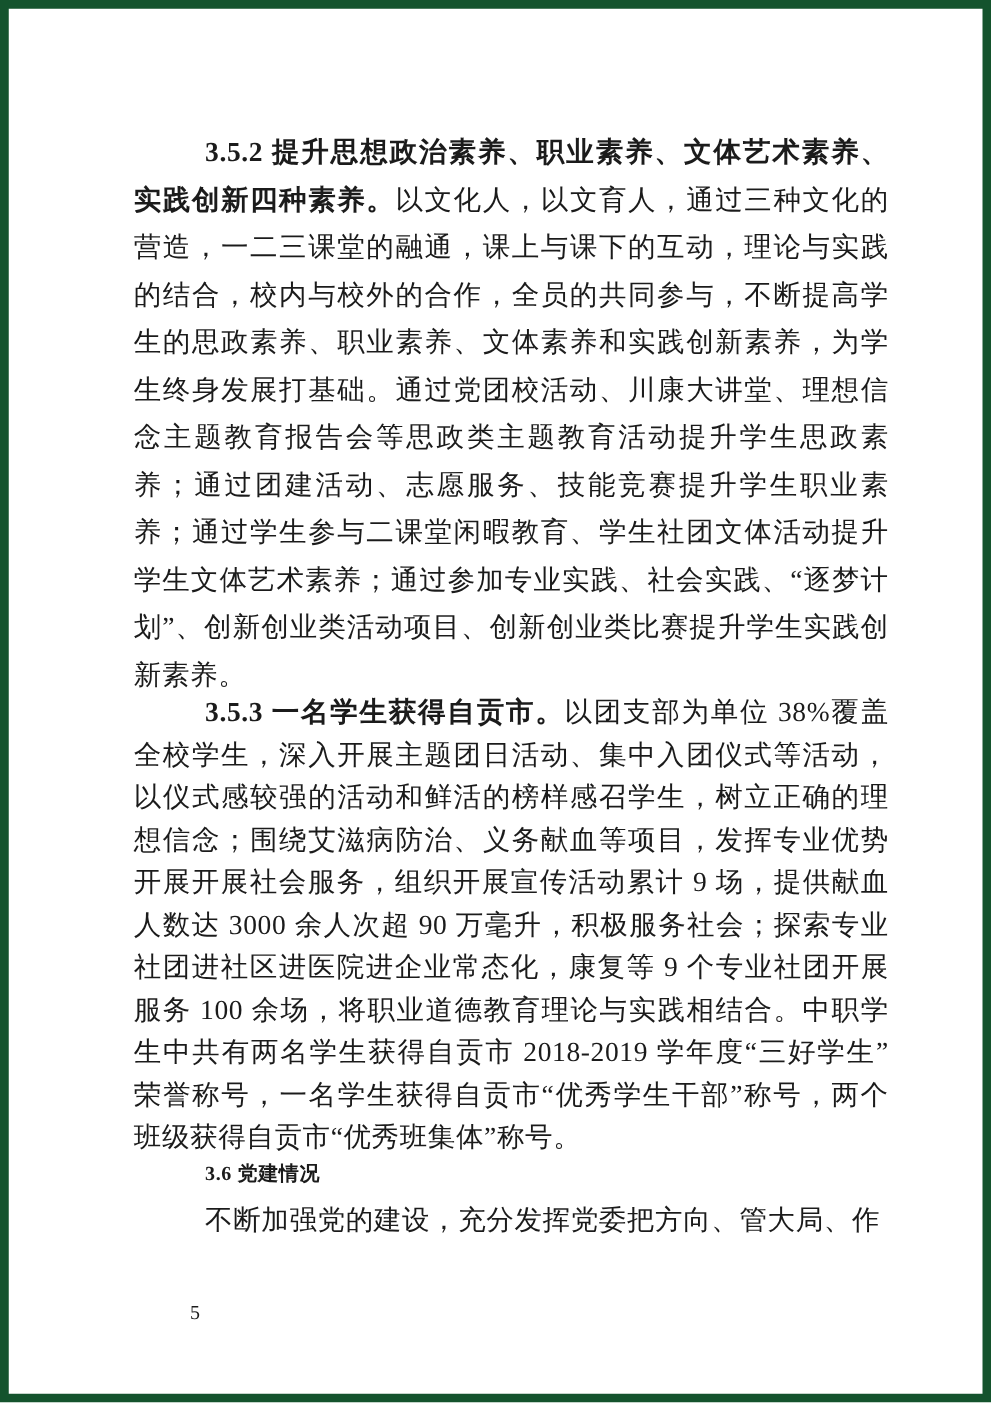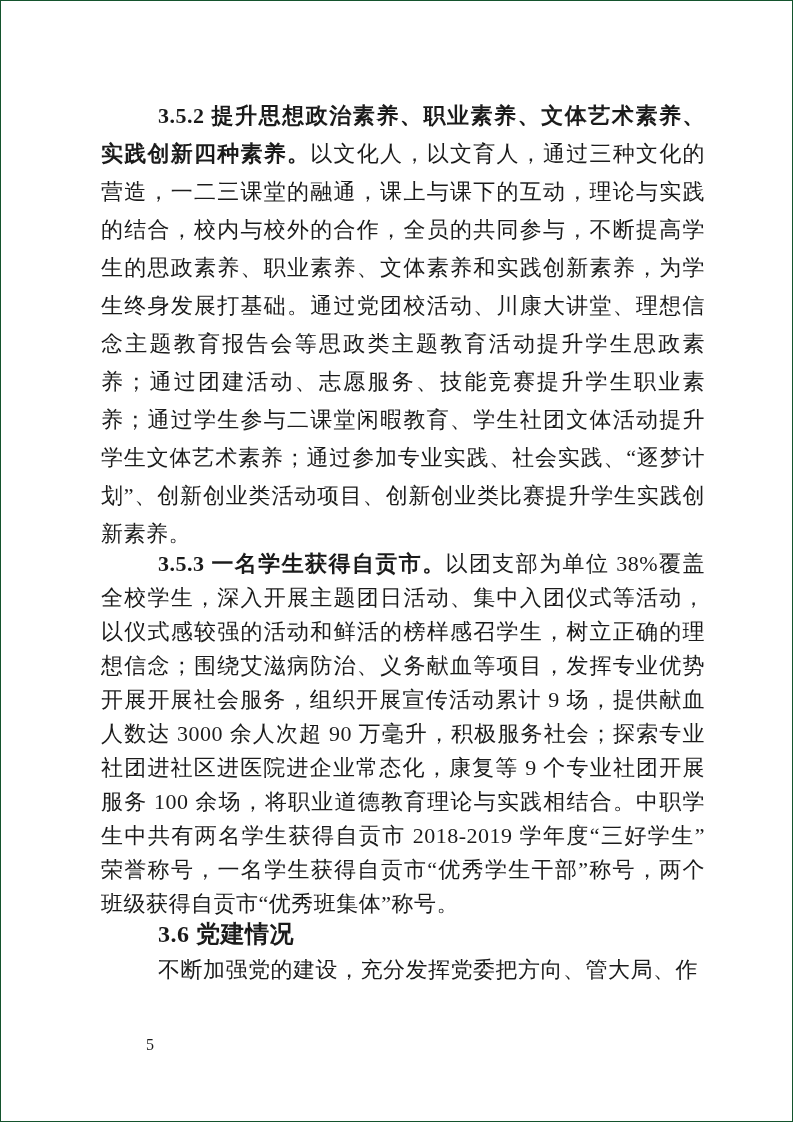--- a/index.html
+++ b/index.html
@@ -6,21 +6,21 @@
     margin: 0;
     padding: 0;
     background: #ffffff;
   }
   .page {
     position: relative;
     width: 793px;
     height: 1122px;
     background: #ffffff;
     box-sizing: border-box;
-    border: 1px solid #14532d;
+    border: 7px solid #14532d;
     overflow: hidden;
     font-family: "Liberation Serif", serif;
     color: #1b1b1b;
   }
   .para {
     position: absolute;
     left: 100px;
     width: 604px;
     margin: 0;
     font-size: 22px;
@@ -39,21 +39,21 @@
   .para-353 {
     top: 546px;
     line-height: 34px;
   }
   .heading-36 {
     position: absolute;
     left: 100px;
     top: 915px;
     width: 604px;
     margin: 0;
-    font-size: 24px;
+    font-size: 16px;
     line-height: 36px;
     font-weight: bold;
     text-indent: 57px;
     letter-spacing: 0.5px;
   }
   .para-36 {
     top: 951px;
     line-height: 36px;
     text-align: left;
   }

